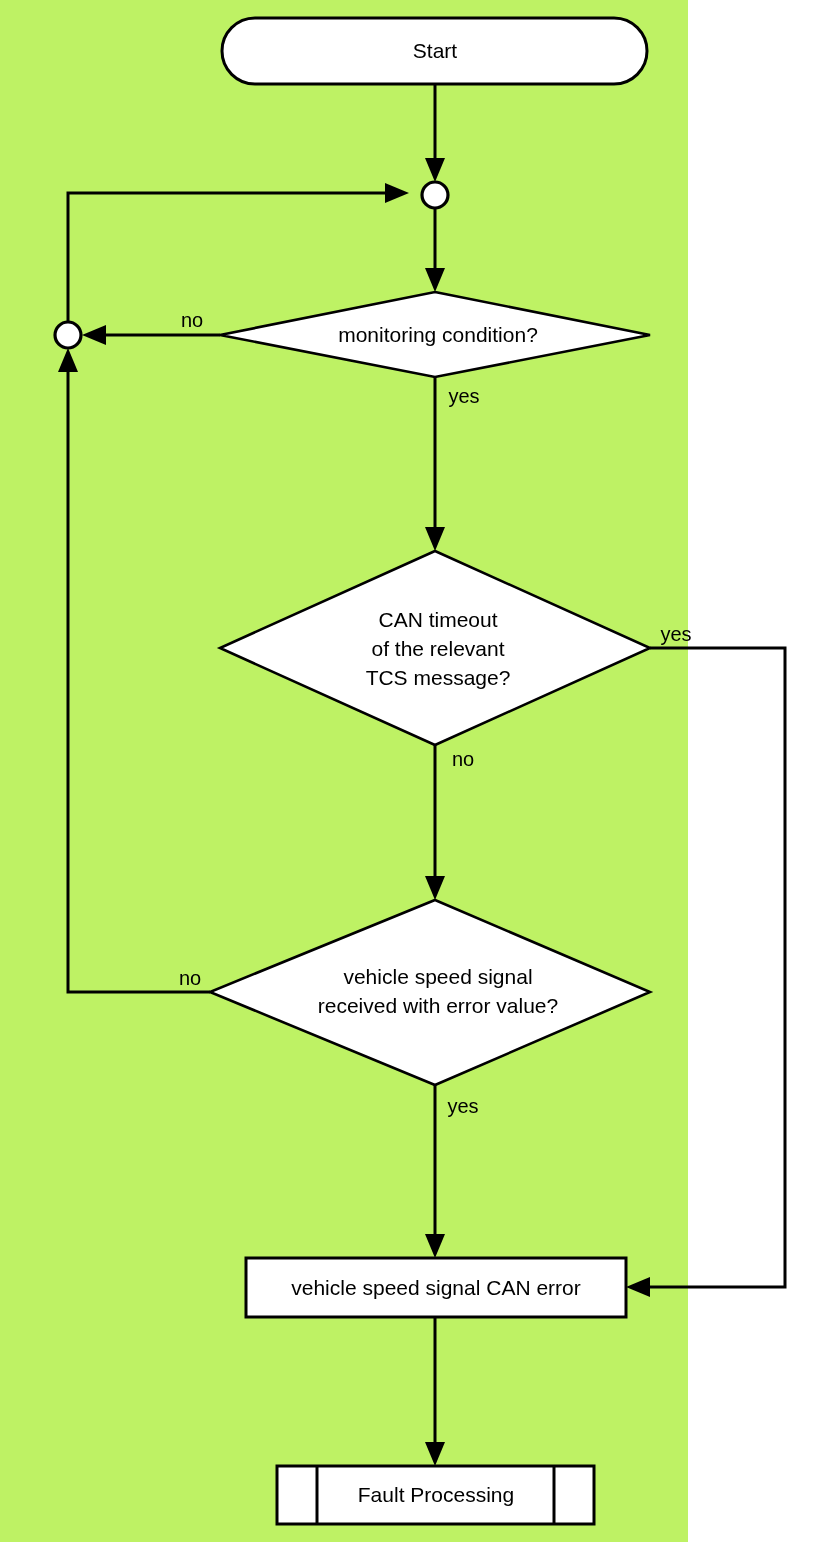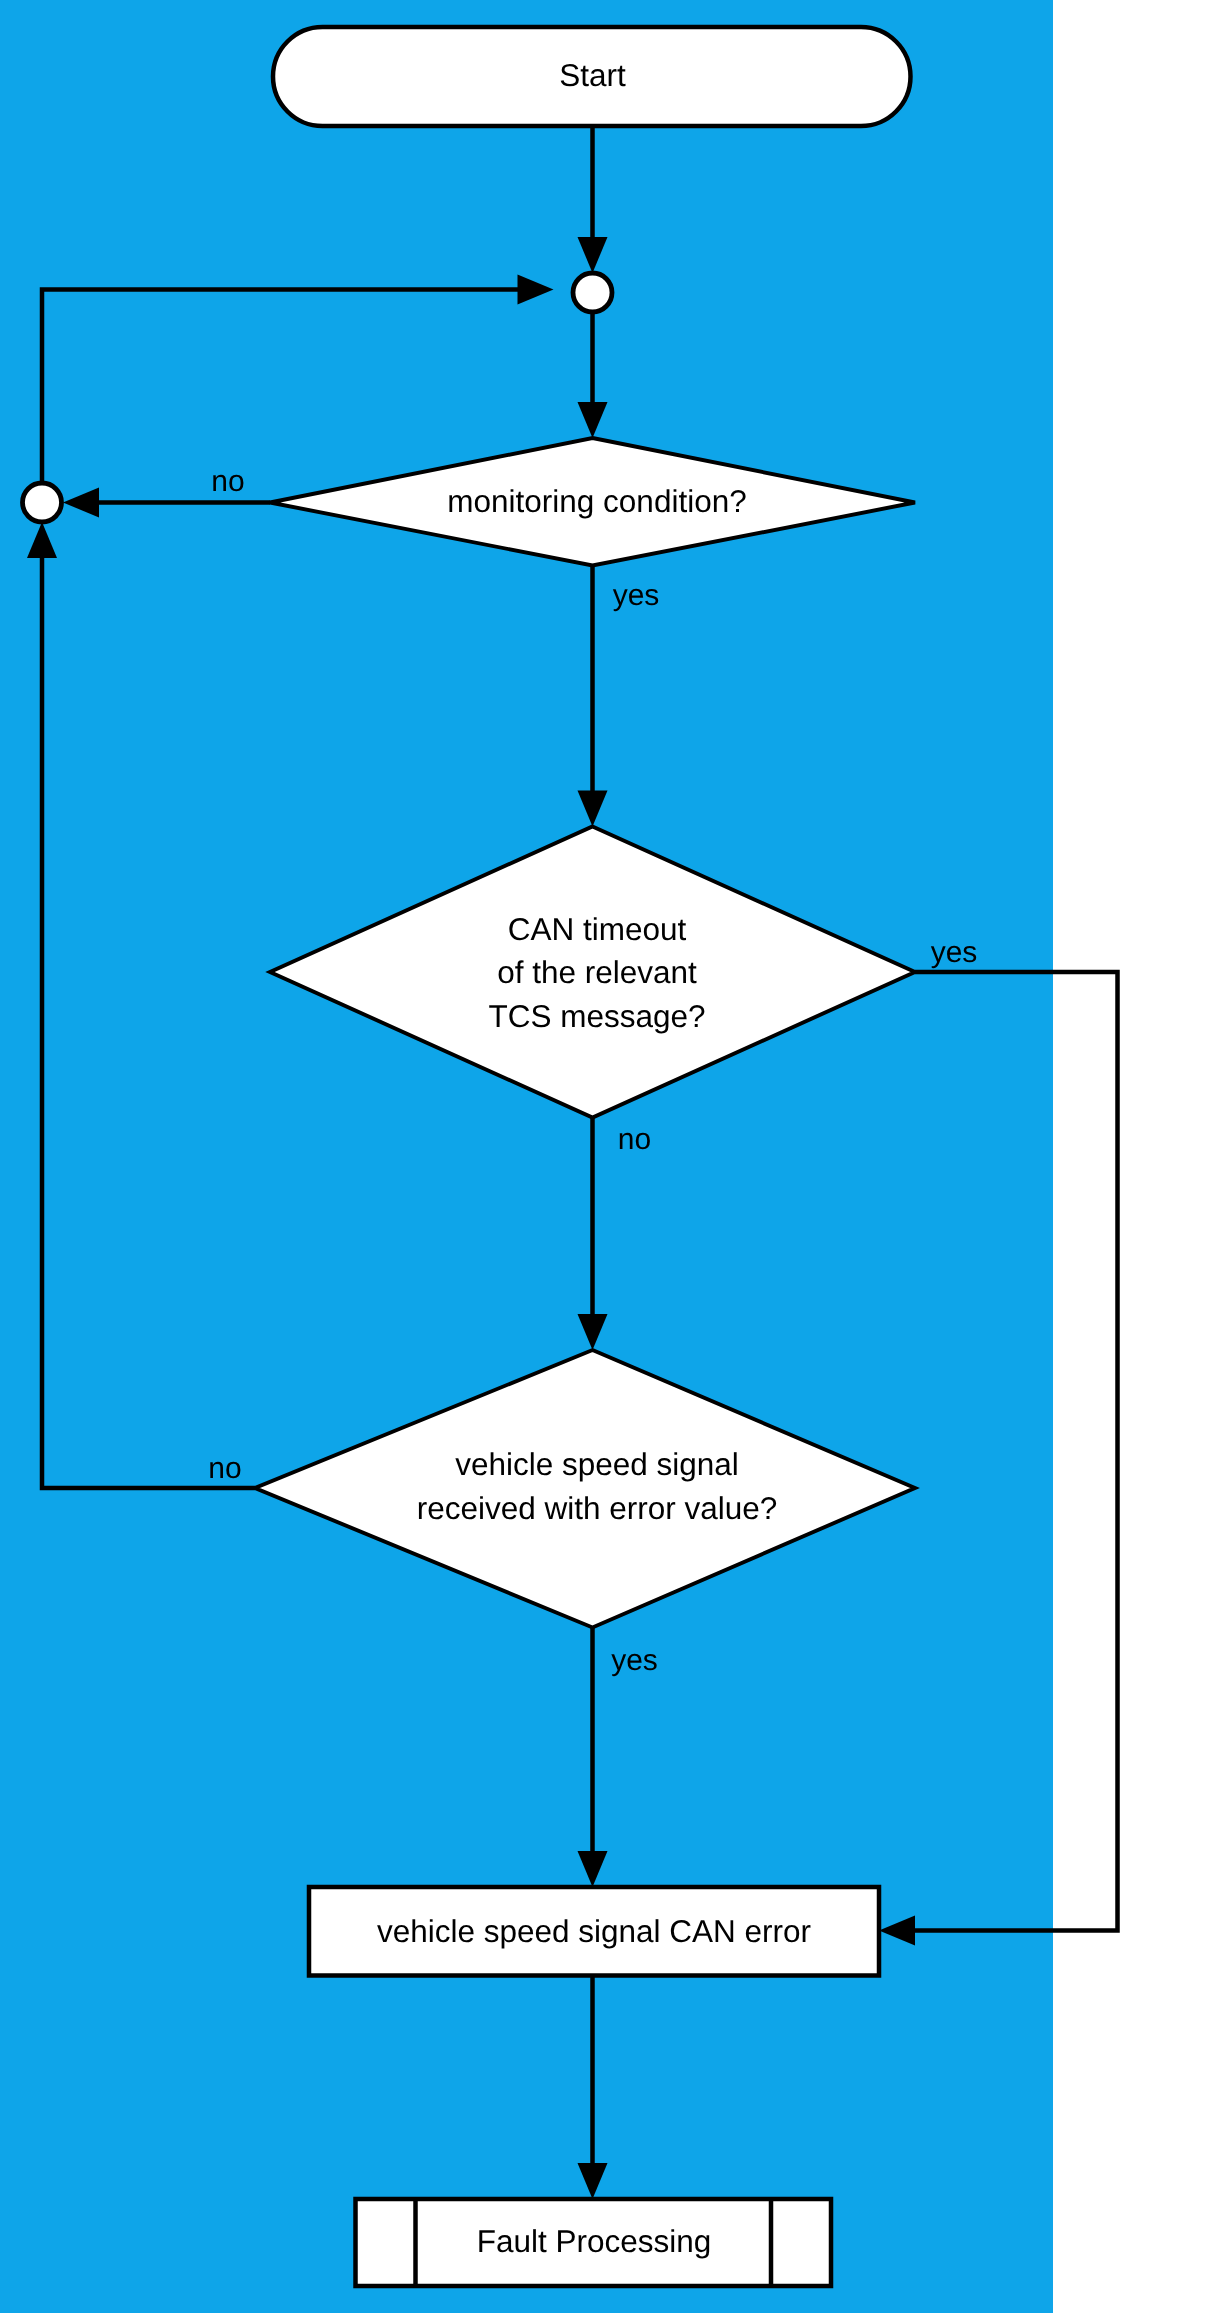--- a/index.html
+++ b/index.html
@@ -9,23 +9,24 @@
     background: #ffffff;
   }
   body {
     width: 816px;
     height: 1542px;
     font-family: "Liberation Sans", sans-serif;
     overflow: hidden;
   }
   #flowchart-root {
     position: relative;
-    width: 702px;
+    width: 648px;
     height: 1542px;
-    background: #0ea5e9;
+    background: #bef264;
+    padding-left: 40px;
   }
   svg#flow-svg {
     display: block;
     width: 816px;
     height: 1542px;
   }
   .shape-outline {
     fill: #ffffff;
     stroke: #000000;
     stroke-width: 3;

